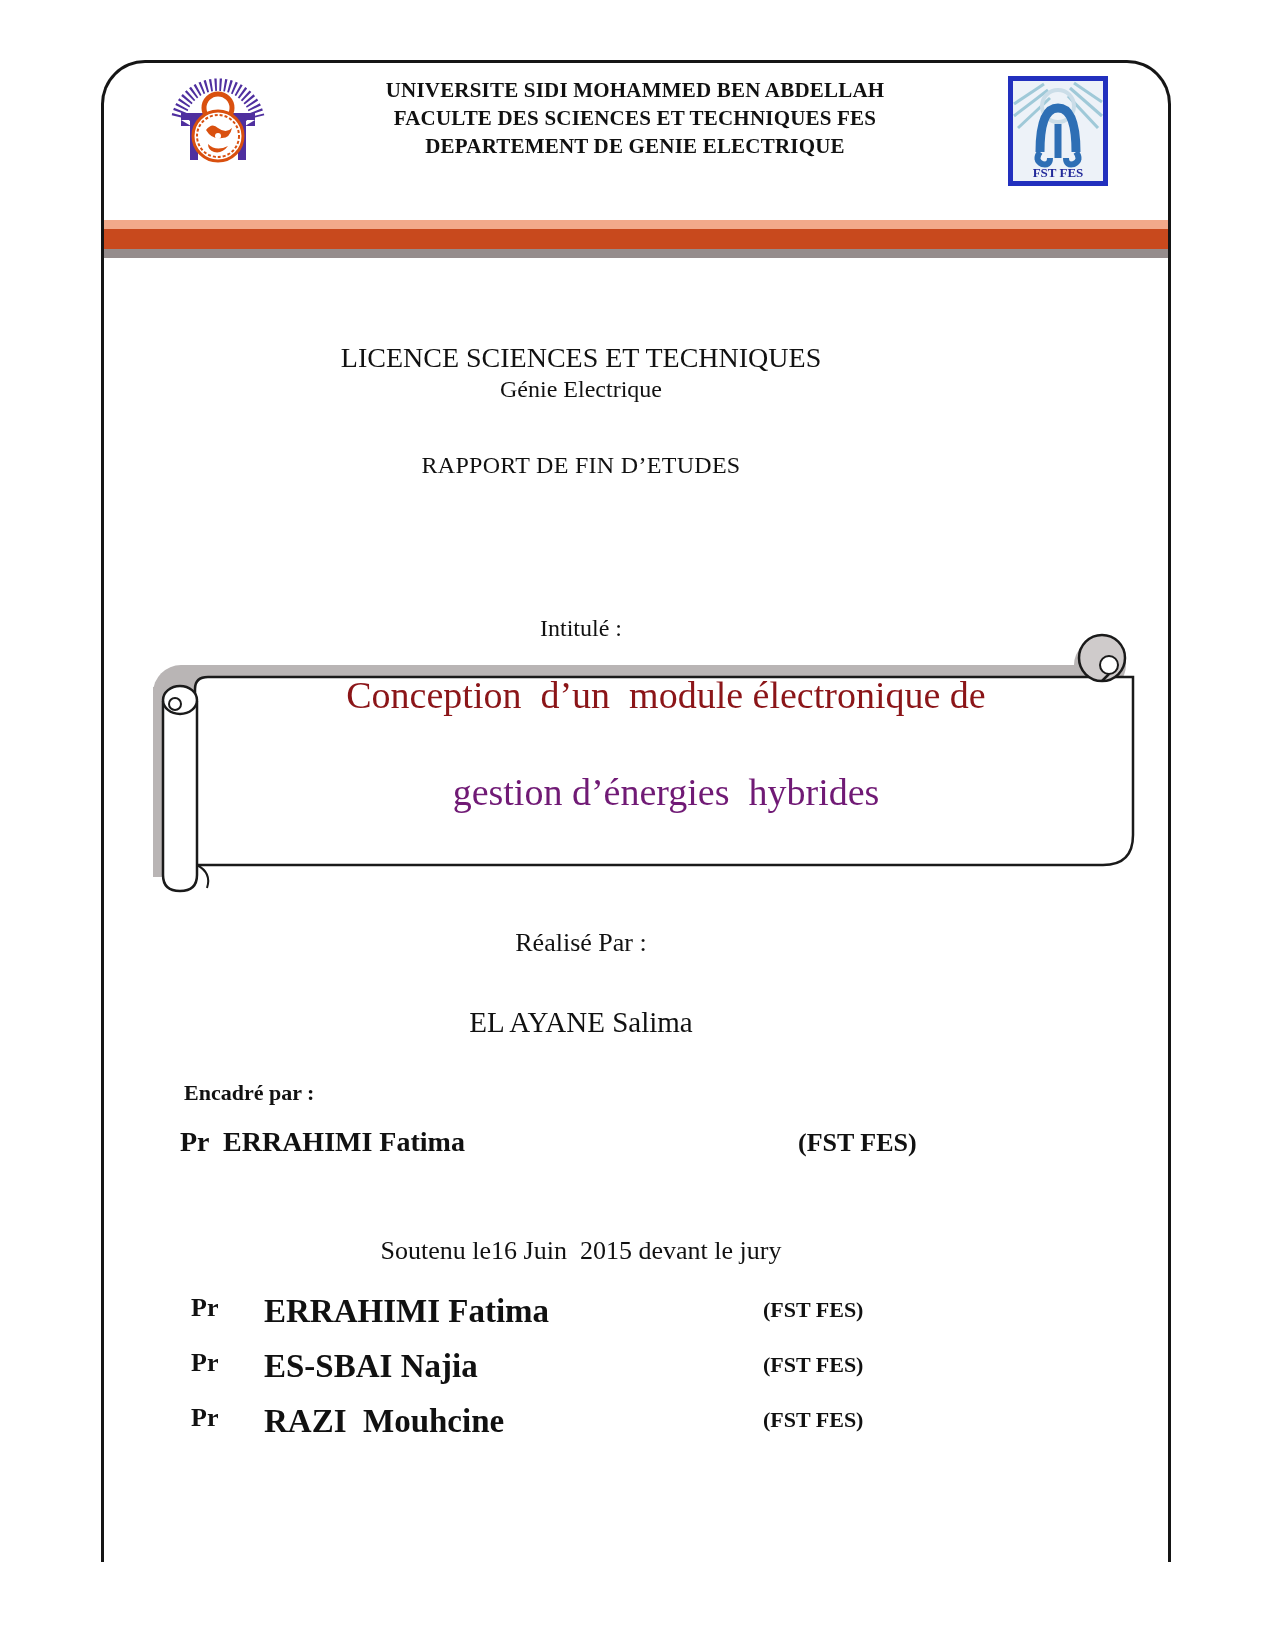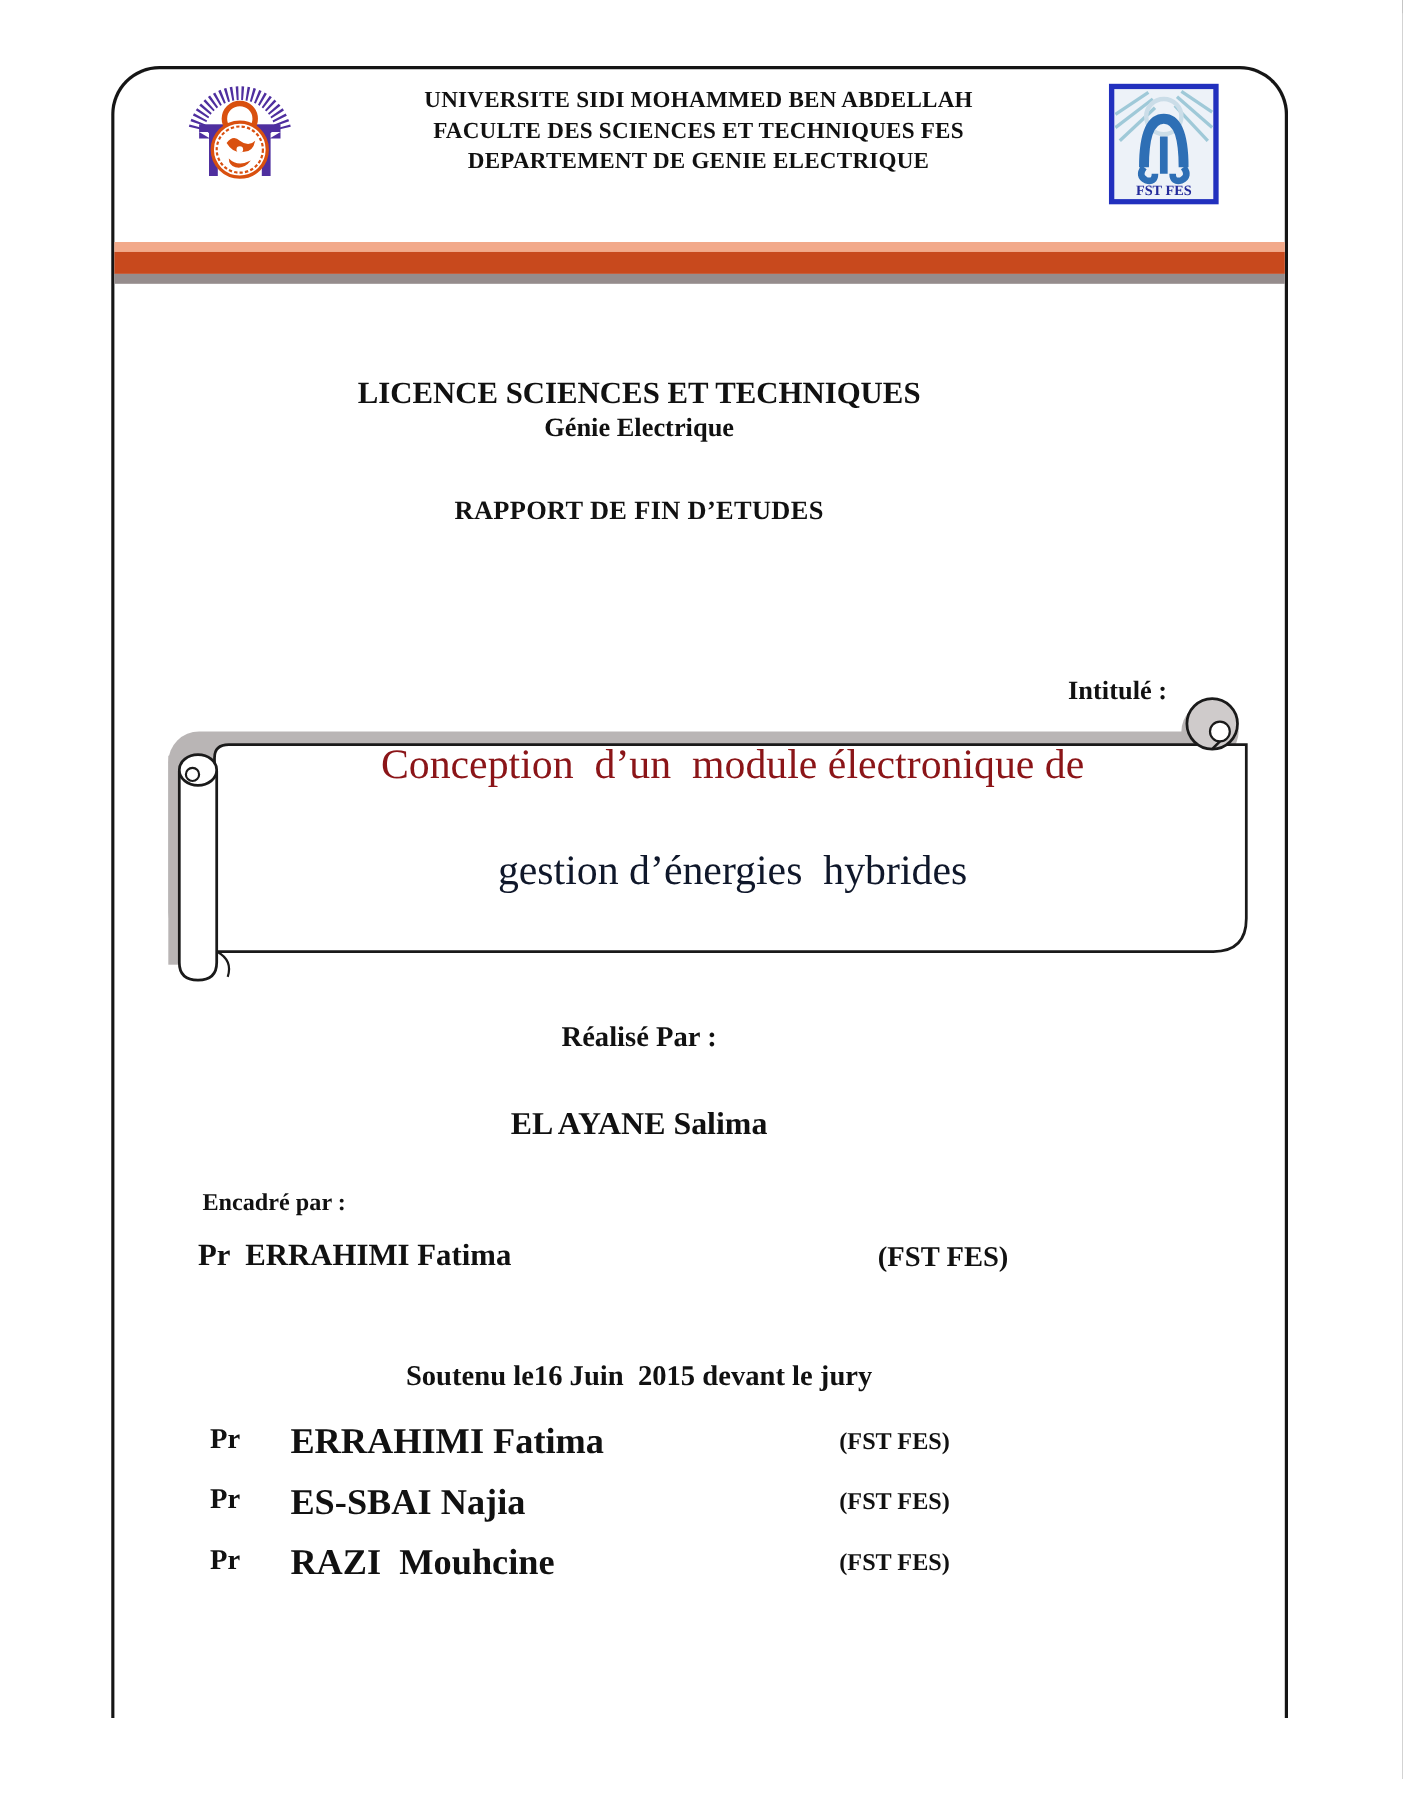--- a/index.html
+++ b/index.html
@@ -24,25 +24,25 @@
     letter-spacing:.2px;
   }
   .logo{position:absolute;}
   .logo-left{left:168px;top:58px;}
   .logo-right{left:1008px;top:64px;}
   .stripes{position:absolute;left:104px;top:208px;width:1064px;}
   .stripe{width:100%;}
   .stripe.s1{height:9px;}
   .stripe.s2{height:20px;}
   .stripe.s3{height:9px;}
-  .cline{position:absolute;left:101px;width:960px;text-align:center;font-weight:bold;white-space:pre;}
+  .cline{position:absolute;left:101px;width:960px;text-align:center;font-weight:normal;white-space:pre;}
   .licence1{top:330px;font-size:28px;}
   .licence2{top:364px;font-size:24px;}
   .rapport{top:440px;font-size:24px;letter-spacing:.3px;}
-  .intitule{top:603px;font-size:24px;text-align:right;}
+  .intitule{top:603px;font-size:24px;}
   .scroll-svg{position:absolute;left:150px;top:615px;}
   .banner-title{position:absolute;left:196px;width:940px;text-align:center;
     font-size:38px;font-weight:normal;white-space:pre;}
   .bt1{top:661px;}
   .bt2{top:758px;}
   .realise{top:916px;font-size:26px;}
   .author{top:994px;font-size:29px;}
   .encadre-label{position:absolute;left:184px;top:1068px;font-size:22px;font-weight:bold;}
   .row{position:absolute;left:101px;width:852px;height:40px;text-align:right;}
   .row .t{position:absolute;font-weight:bold;white-space:pre;}
@@ -126,21 +126,21 @@
     <circle cx="952" cy="31" r="23" fill="#CFCBCB" stroke="#1a1a1a" stroke-width="2.5"></circle>
     <circle cx="959" cy="38" r="9" fill="#ffffff" stroke="#1a1a1a" stroke-width="2"></circle>
     <path d="M959,47 L952,54" stroke="#1a1a1a" stroke-width="2.5"></path>
     <path d="M13,74 L13,248 Q13,264 30,264 Q47,264 47,248 L47,74" fill="#ffffff" stroke="#1a1a1a" stroke-width="2.5"></path>
     <path d="M47,238 Q62,246 57,261" fill="none" stroke="#1a1a1a" stroke-width="2"></path>
     <ellipse cx="30" cy="73" rx="17" ry="14" fill="#ffffff" stroke="#1a1a1a" stroke-width="2.5"></ellipse>
     <circle cx="25" cy="77" r="6" fill="#ffffff" stroke="#1a1a1a" stroke-width="2"></circle>
   </svg>
 
   <div class="banner-title bt1" style="color: rgb(139, 21, 24);">Conception  d’un  module électronique de</div>
-  <div class="banner-title bt2" style="color: #0f172a;">gestion d’énergies  hybrides</div>
+  <div class="banner-title bt2" style="color: #701a75;">gestion d’énergies  hybrides</div>
 
   <div class="cline realise">Réalisé Par :</div>
   <div class="cline author">EL AYANE Salima</div>
 
   <div class="encadre-label">Encadré par :</div>
   <div class="row enc-row">
     <span class="t name">Pr  ERRAHIMI Fatima</span>
     <span class="t aff">(FST FES)</span>
   </div>
 

